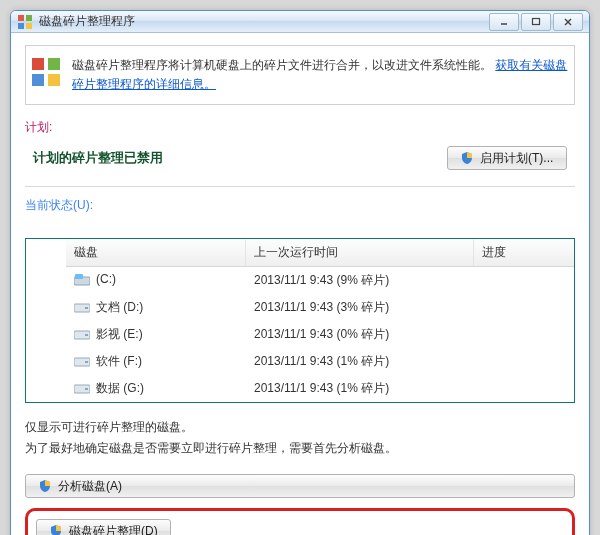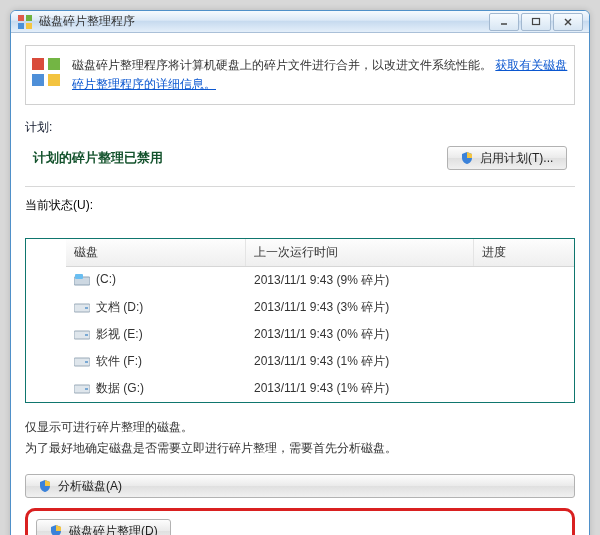--- a/index.html
+++ b/index.html
@@ -38,21 +38,21 @@
     font-size:10px;color:#555;
   }
   .client { padding: 12px 14px 6px 14px; }
   .infobox {
     border:1px solid #d0d0d0;background:#fff;padding:10px 4px;display:flex;gap:10px;align-items:flex-start;
     margin-bottom:14px;
   }
   .info-icon { width:32px;height:32px;flex-shrink:0;}
   .infotext { font-size:12px;line-height:1.6;color:#333;}
   .link { color:#0b57d0;text-decoration:underline;cursor:pointer;}
-  .section-label { color:#0f172a;font-size:12px;margin:6px 0 10px 0;}
+  .section-label { color:#be185d;font-size:12px;margin:6px 0 10px 0;}
   .plan-row { display:flex;align-items:center;gap:16px;margin-bottom:16px;padding:0 8px;}
   .plan-row .pl { flex:1;font-weight:bold;font-size:13px;color:#14532d;}
   .btn {
     min-width:120px;height:24px;padding:0 12px;border:1px solid #b2b2b2;border-radius:3px;
     background:linear-gradient(#fdfdfd,#ebebeb 48%,#e0e0e0 52%,#f0f0f0);
     display:inline-flex;align-items:center;justify-content:flex-start;gap:6px;
     font-size:12px;color:#222;cursor:default;
   }
   .sep { height:1px;background:#d8d8d8;margin:4px 0 10px 0;}
   .listbox { border:1px solid #0f766e;margin-top:24px;margin-bottom:14px;padding-left:40px;}
@@ -135,21 +135,21 @@
             <path d="M7 1 L12 3 V7 C12 10 9.5 12.5 7 13 C4.5 12.5 2 10 2 7 V3 Z" fill="#3b82d9"></path>
             <path d="M7 1 L12 3 V7 L7 7 Z" fill="#f4c542"></path>
           </svg>
         </span>
         <span>启用计划(T)...</span>
       </div>
     </div>
 
     <div class="sep"></div>
 
-    <div class="section-label" style="color:#000000;">当前状态(U):</div>
+    <div class="section-label" style="color:#3b82f6;">当前状态(U):</div>
 
     <div class="listbox">
       <div class="listhead">
         <div class="col-disk">磁盘</div>
         <div class="col-last">上一次运行时间</div>
         <div class="col-prog">进度</div>
       </div>
       <div id="list-body">
           <div class="listrow">
             <div class="col-disk"><span class="drive-icon"><svg viewBox="0 0 16 12" width="16" height="12">

